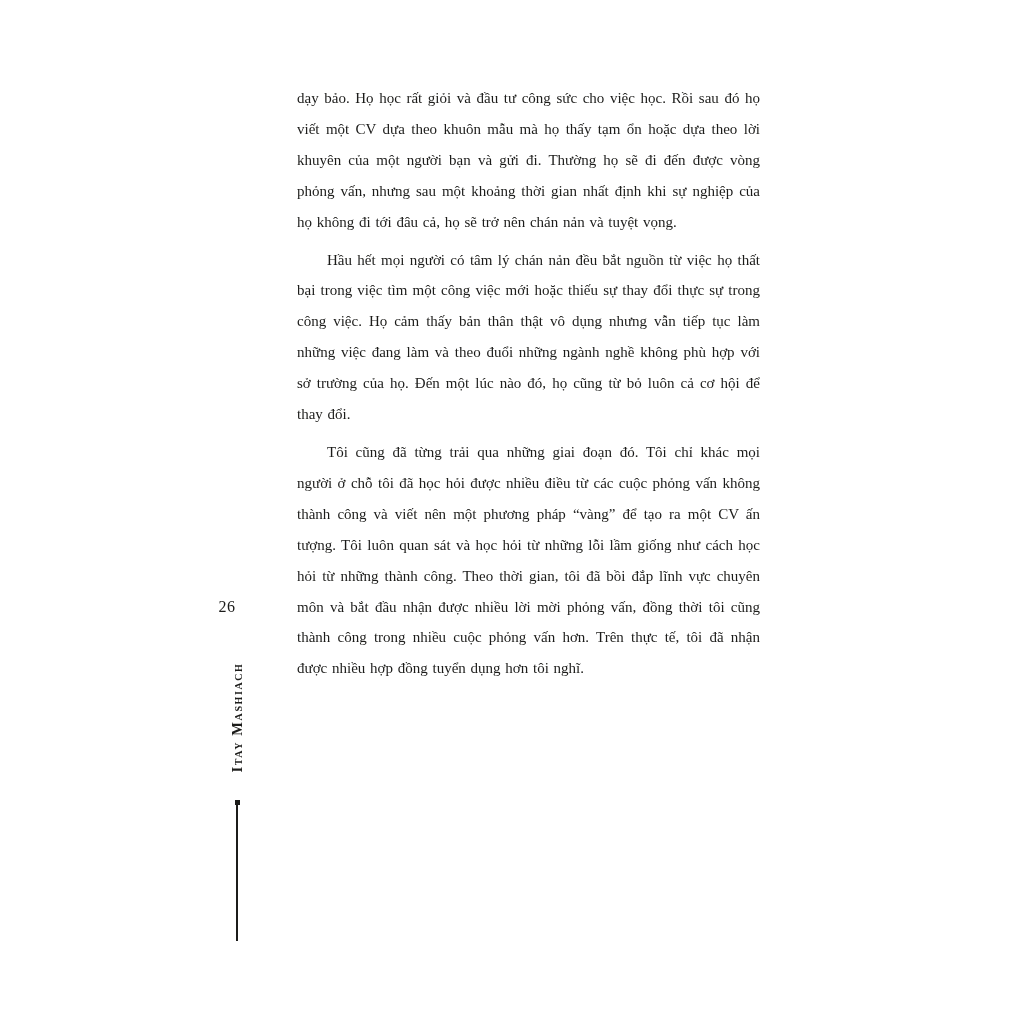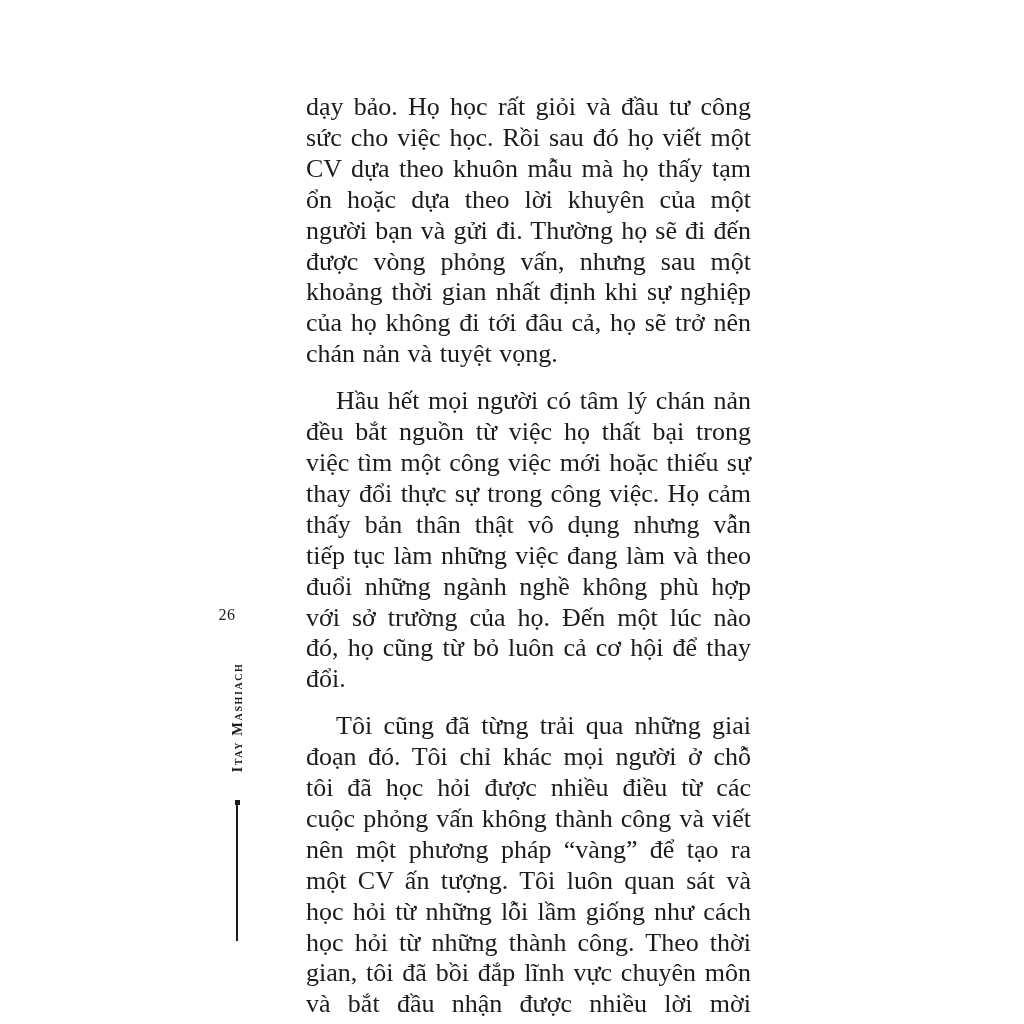--- a/index.html
+++ b/index.html
@@ -19,21 +19,20 @@
   
   .page-number {
     position: absolute;
     left: 210px;
     top: 598px;
     width: 34px;
     text-align: center;
     font-size: 16px;
     letter-spacing: 0.5px;
     color: #1c1c1a;
-    margin-top: 8px;
   }
   .running-title {
     position: absolute;
     left: 166px;
     top: 709px;
     width: 142px;
     text-align: center;
     transform: rotate(-90deg);
     transform-origin: center center;
     font-variant: small-caps;
@@ -67,22 +66,22 @@
     background: #1c1c1a;
   }
   
   .text-column {
     position: absolute;
     left: 290px;
     top: 76px;
     width: 477px;
   }
   .text-column p {
-    margin: 16px;
-    font-size: 26px;
+    margin: 7px;
+    font-size: 15px;
     line-height: 30.9px;
     text-align: justify;
     text-indent: 30px;
     color: #1c1c1a;
     word-spacing: 1px;
   }
   .text-column p.continued {
     text-indent: 0;
   }
 </style>

